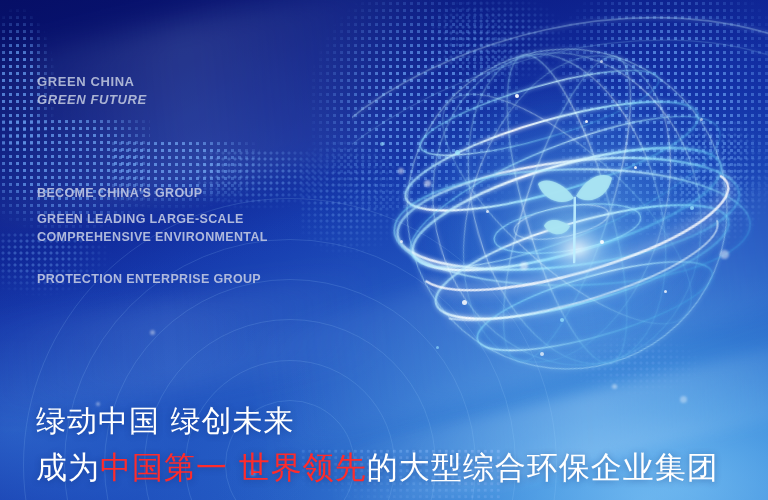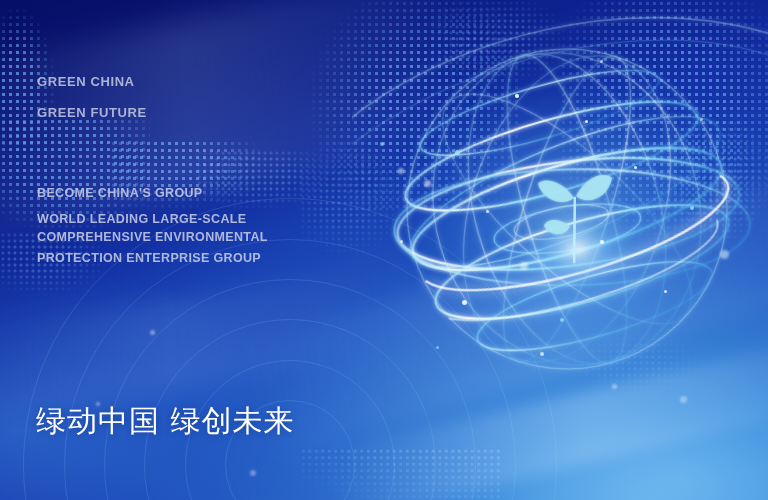--- a/index.html
+++ b/index.html
@@ -127,28 +127,28 @@
 
   
   .pt{position:absolute;border-radius:50%;background:#ffffff;}
   .pt.cy{background:#9fe8ff;}
   .pt.soft{filter:blur(1px);}
 
   
   .tagline{position:absolute;left:37px;font-size:13px;font-weight:bold;letter-spacing:.6px;
     color:rgba(190,198,222,.88);white-space:nowrap;}
   .tag-1{top:74px;}
-  .tag-2{top:105px;}
+  .tag-2{top:92px;font-style:italic;}
 
   .slogan-en{position:absolute;left:37px;font-size:12.5px;font-weight:bold;letter-spacing:.35px;
     color:rgba(192,200,226,.90);white-space:nowrap;}
   .en-1{top:186px;}
   .en-2{top:212px;}
   .en-3{top:230px;}
-  .en-4{top:251px;}
+  .en-4{top:272px;}
 
   .headline{position:absolute;left:36px;white-space:nowrap;
     font-family:"DejaVu Sans","Liberation Sans",sans-serif;margin-top:33px;}
   .hl-1{top:368px;font-size:30px;color:#ffffff;letter-spacing:1px;
     text-shadow:0 1px 6px rgba(10,40,110,.45);}
   .hl-2{top:414px;font-size:31px;color:#ffffff;letter-spacing:1px;
     text-shadow:0 1px 6px rgba(10,40,110,.45);}
   .hl-red{color:#ff2b2b;}
 </style>
 </head>
@@ -325,20 +325,23 @@
     <div class="pt soft" style="left:96px;top:402px;width:4px;height:4px;opacity:.4;"></div>
     <div class="pt soft" style="left:680px;top:396px;width:7px;height:7px;opacity:.35;"></div>
     <div class="pt soft" style="left:612px;top:384px;width:5px;height:5px;opacity:.4;"></div>
   </div>
 
   <div class="tagline tag-1">GREEN CHINA</div>
   <div class="tagline tag-2">GREEN FUTURE</div>
 
   <div>
     <div class="slogan-en en-1">BECOME CHINA'S GROUP</div>
-    <div class="slogan-en en-2">WORLD LEADING LARGE-SCALE</div>
+    <div class="slogan-en en-2">GREEN LEADING LARGE-SCALE</div>
     <div class="slogan-en en-3">COMPREHENSIVE ENVIRONMENTAL</div>
     <div class="slogan-en en-4">PROTECTION ENTERPRISE GROUP</div>
   </div>
 
   <div class="headline hl-1">绿动中国 绿创未来</div>
+  <div class="headline hl-2">
+    <span>成为</span><span class="hl-red">中国第一 世界领先</span><span>的大型综合环保企业集团</span>
+  </div>
 
 </div>
 
 </body></html>

